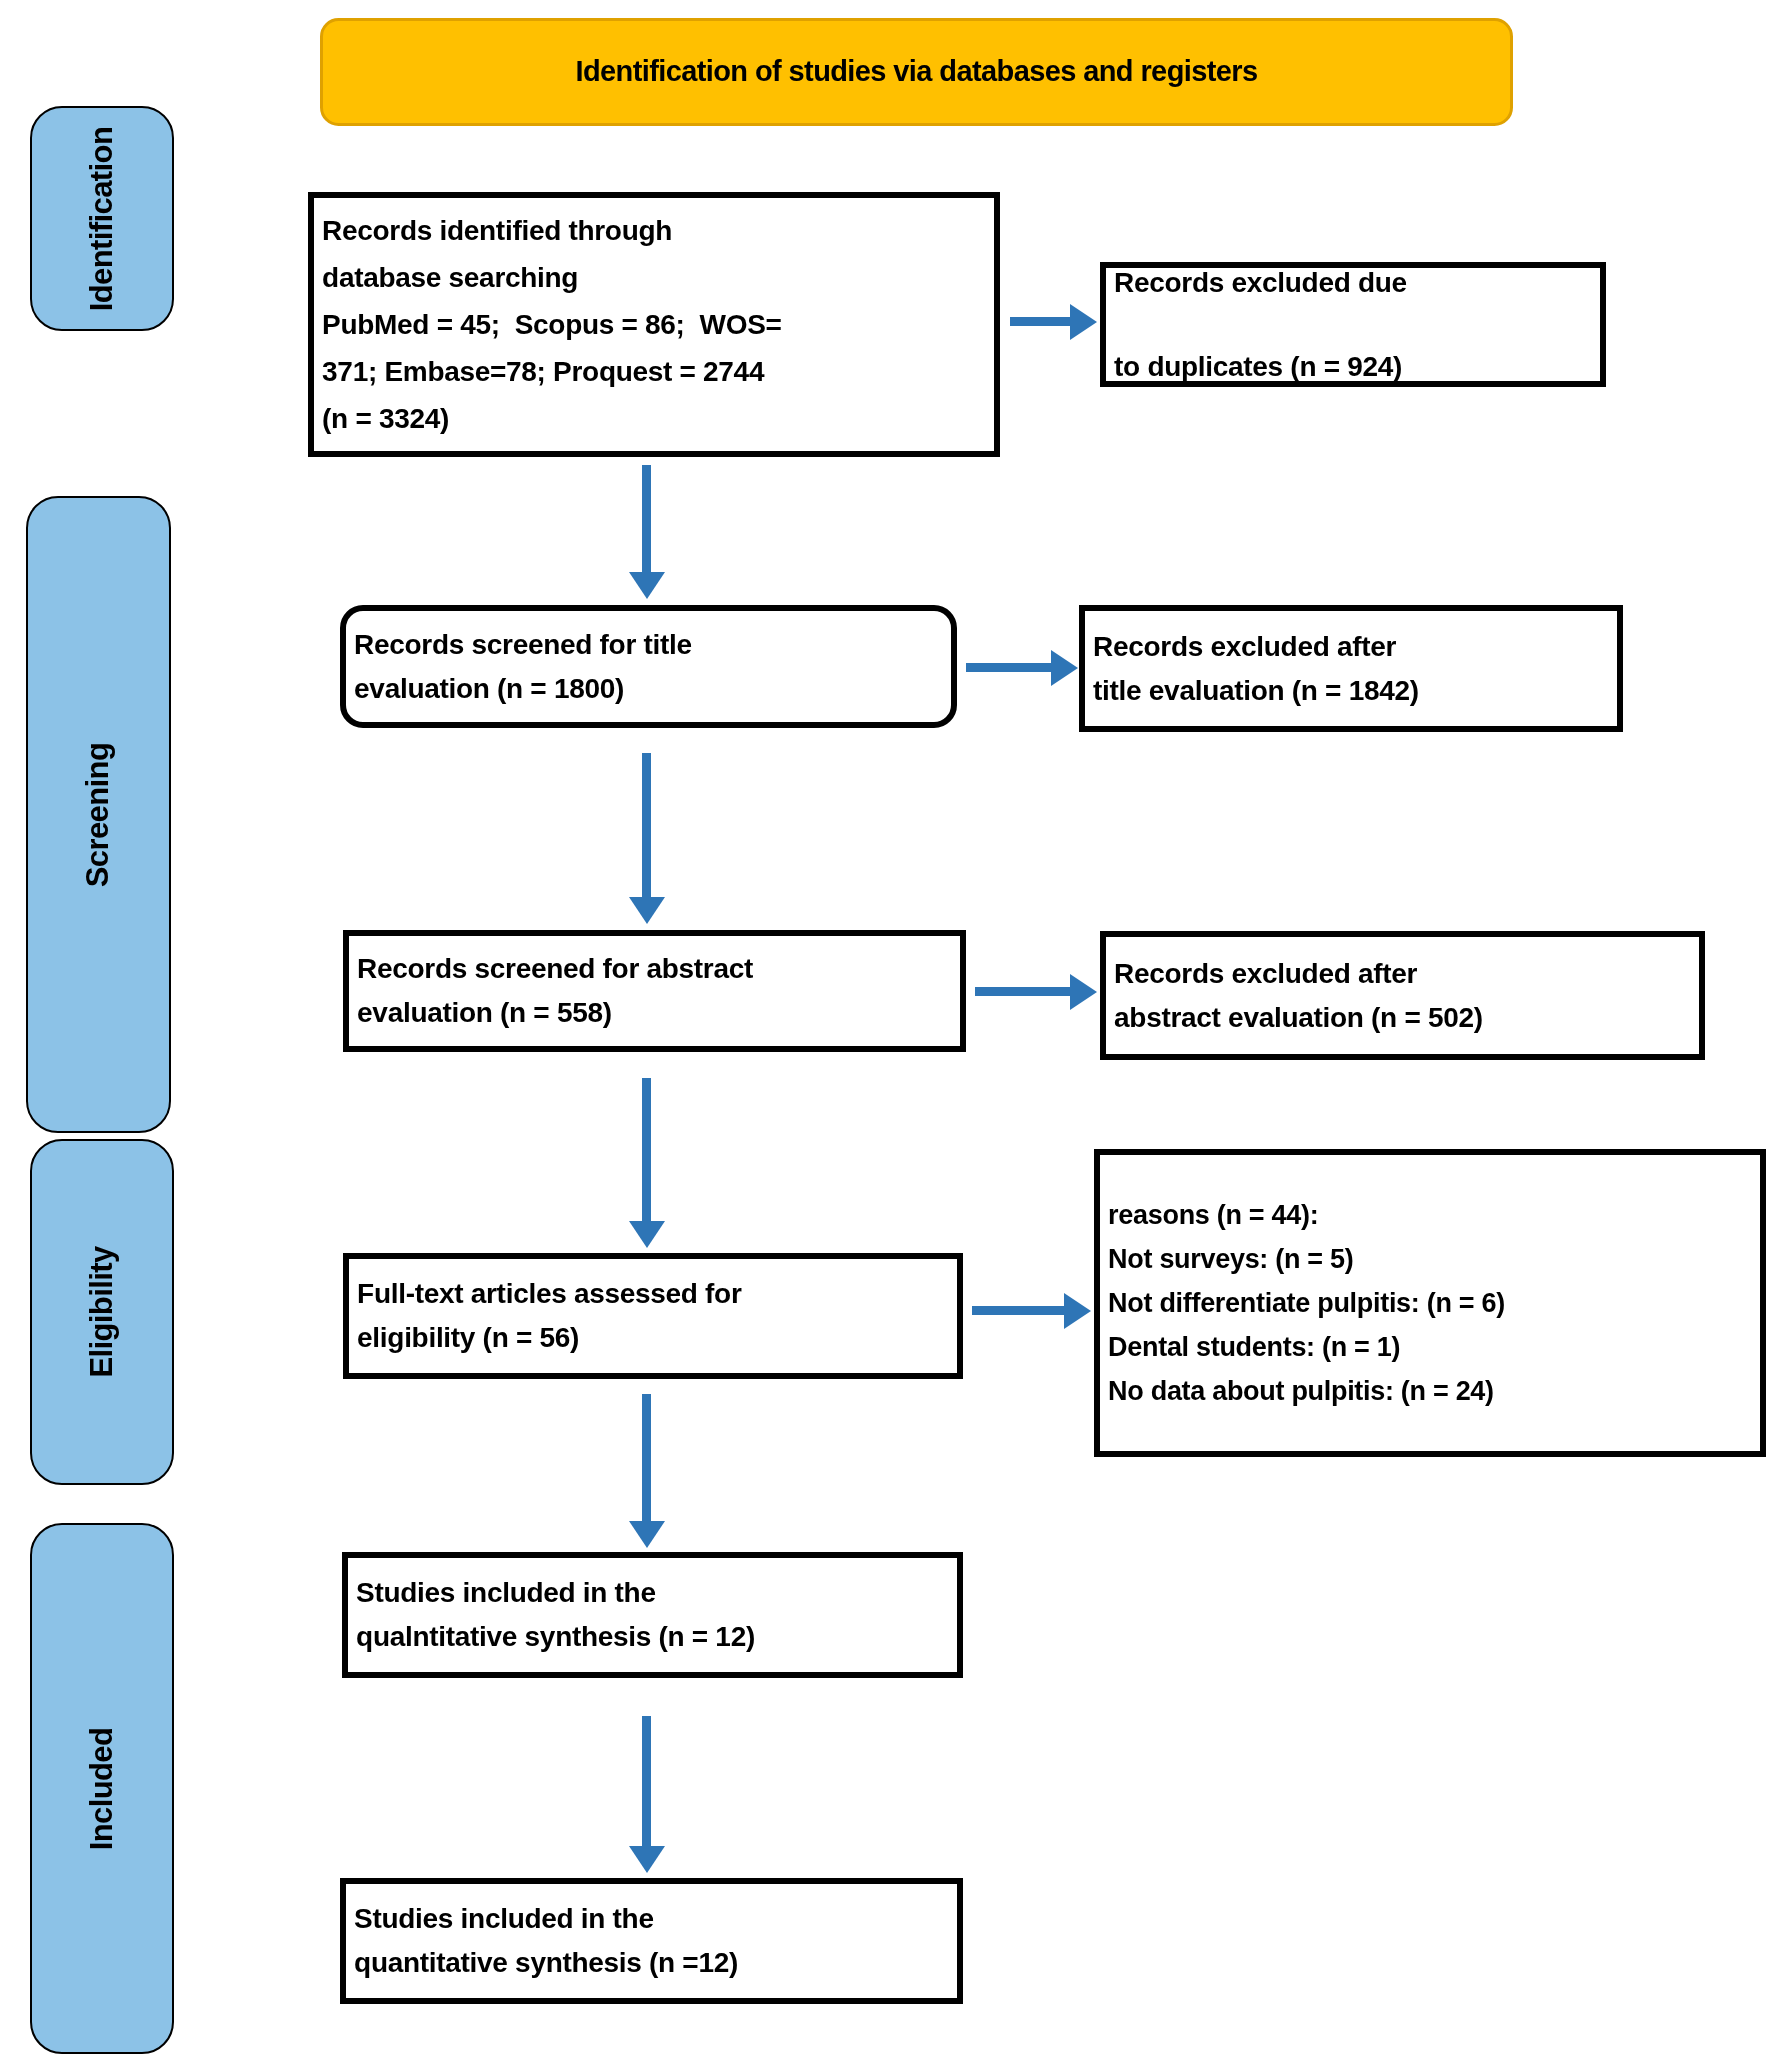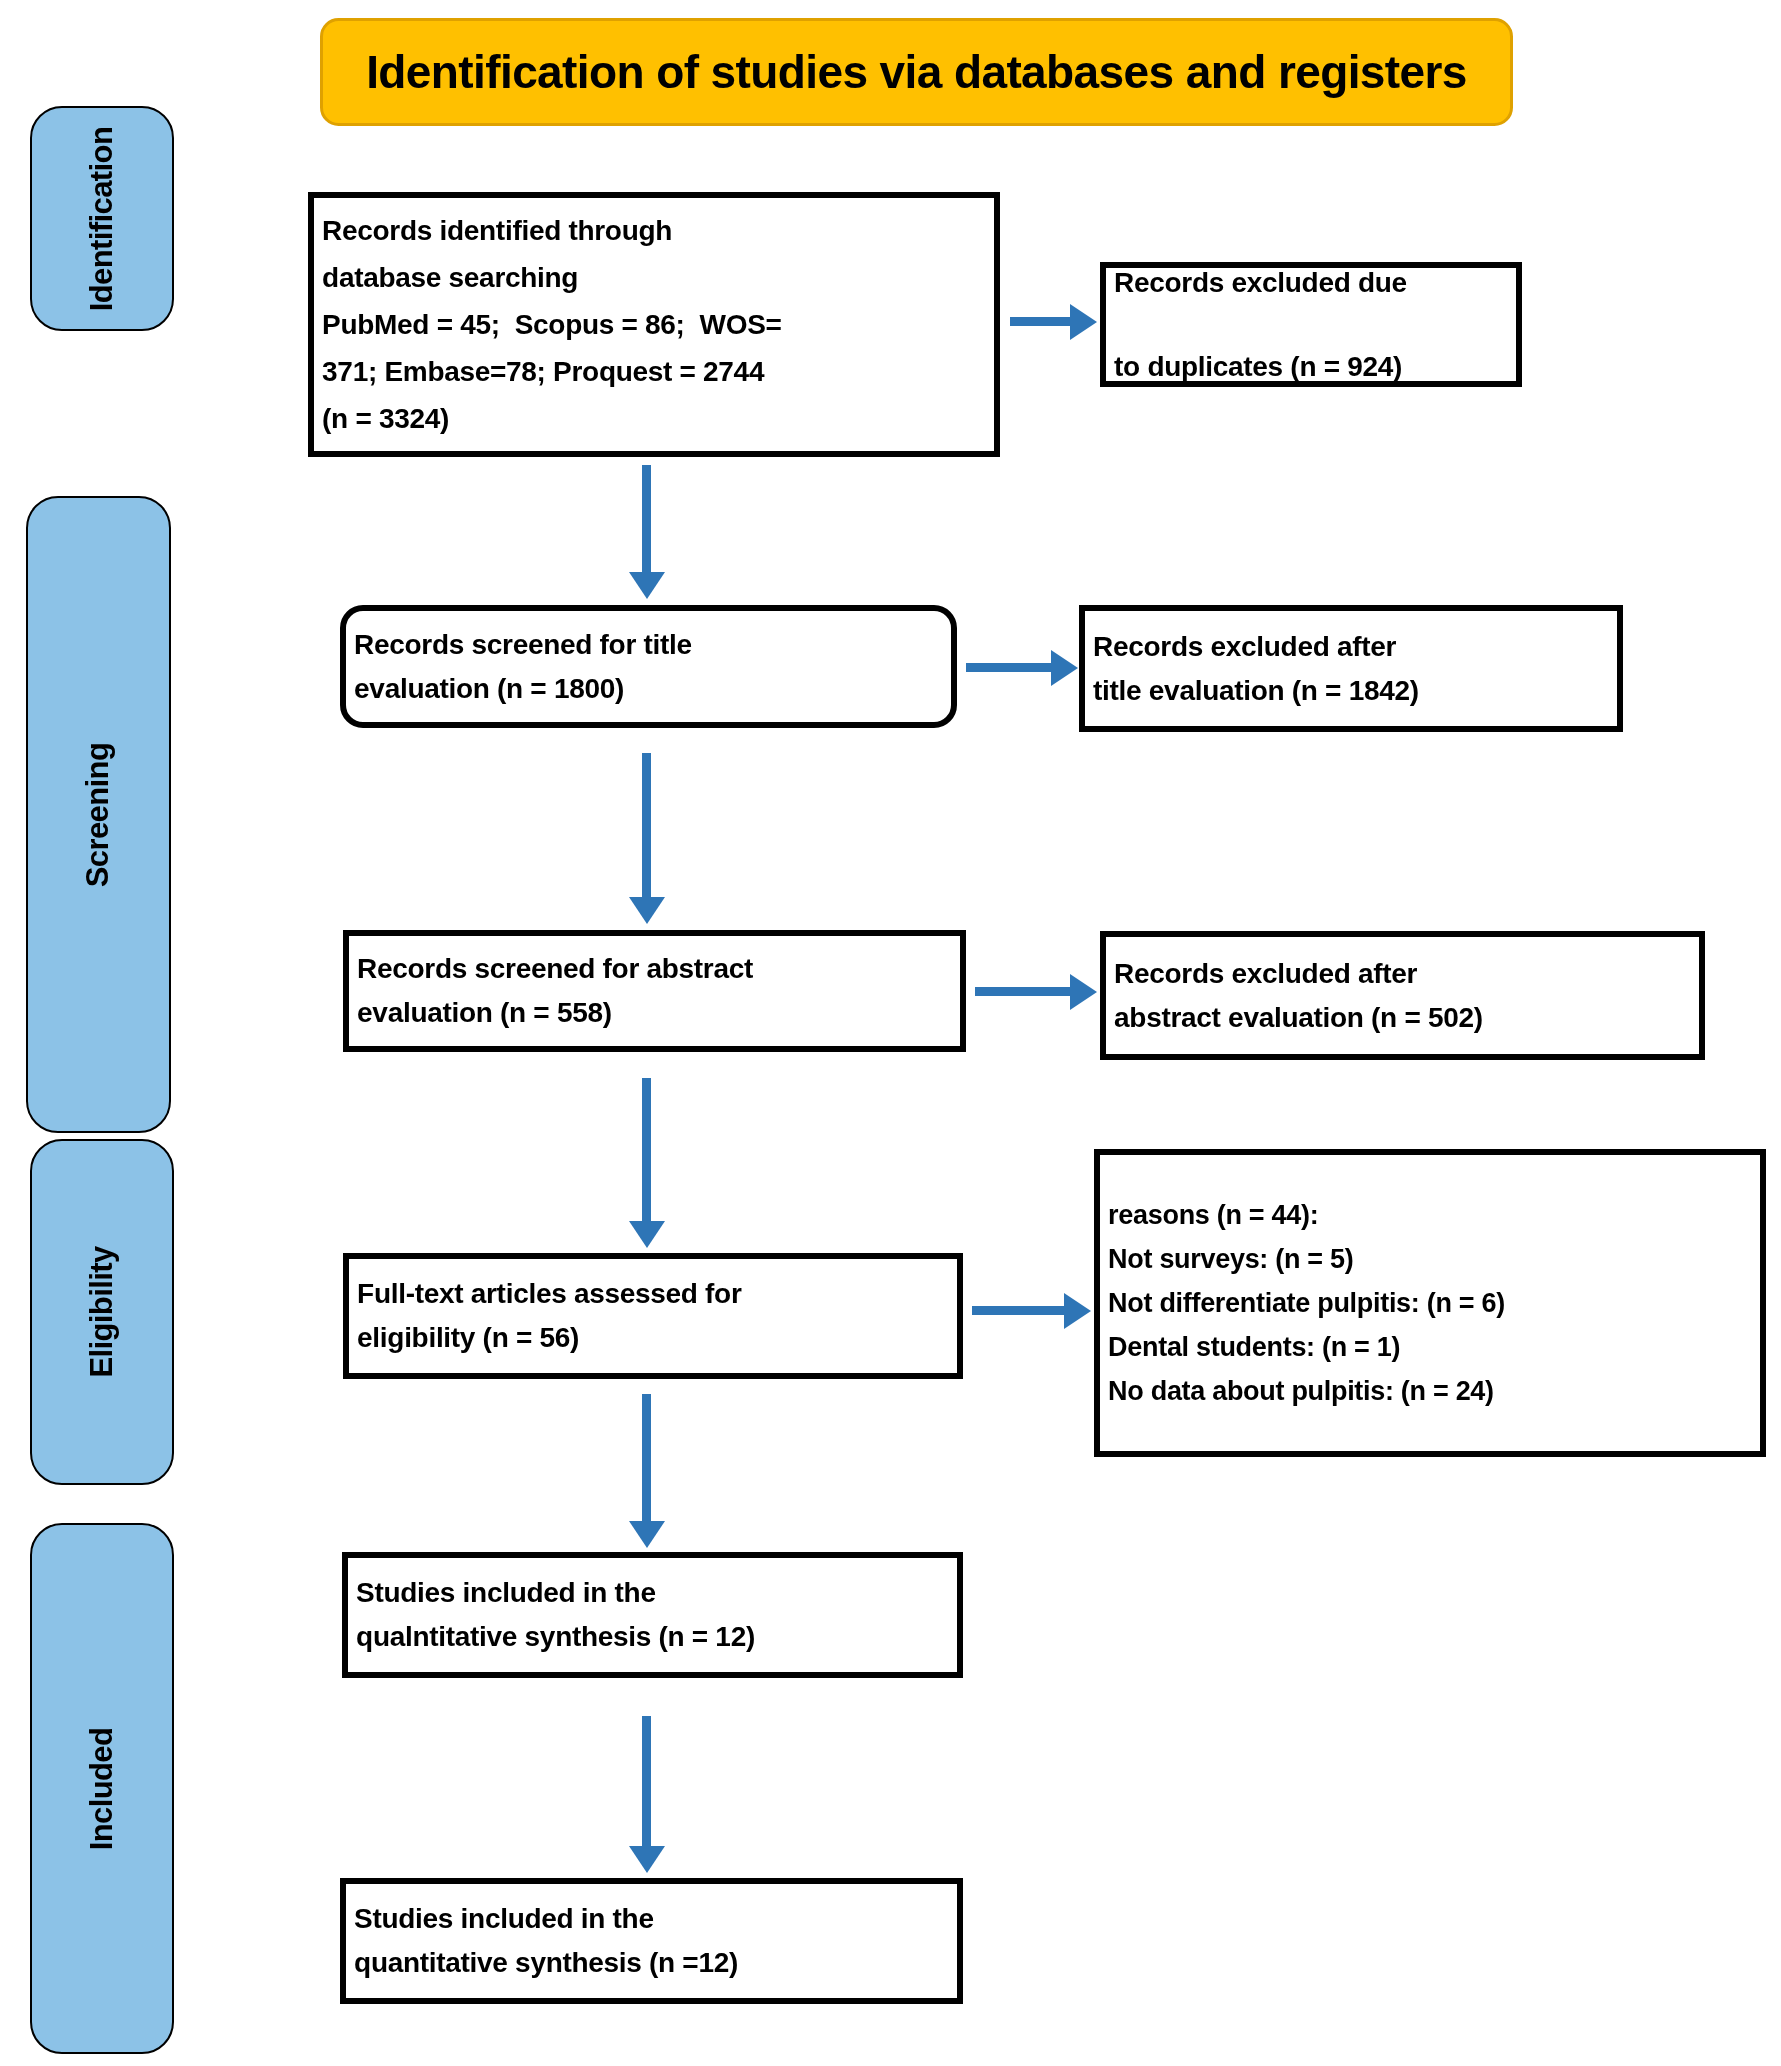--- a/index.html
+++ b/index.html
@@ -12,21 +12,21 @@
   html,body { background:#FFFFFF; }
   body { font-family:"Liberation Sans", sans-serif; color:var(--text); }
   .canvas {
     position:relative; width:1781px; height:2066px; background:#FFFFFF; overflow:hidden;
   }
   
   .banner {
     position:absolute; left:320px; top:17.5px; width:1193px; height:108px;
     background:var(--banner-fill); border:3.5px solid var(--banner-border); border-radius:18.6px;
     display:flex; align-items:center; justify-content:center;
-    font-size:46px; font-weight:bold; letter-spacing:-0.6px; text-align:center;
+    font-size:29px; font-weight:bold; letter-spacing:-0.6px; text-align:center;
   }
   
   .stage {
     position:absolute; background:var(--stage-fill); border:2.9px solid var(--stage-border);
     border-radius:32px; display:flex; align-items:center; justify-content:center; overflow:visible;
   }
   .stage-label {
     transform:rotate(-90deg); white-space:nowrap;
     font-size:31px; font-weight:bold; letter-spacing:-0.6px;
   }
@@ -102,21 +102,21 @@
   <div class="fbox" style="left:342px; top:1552px; width:621px; height:126px;">
       <div>Studies included in the</div>
       <div>qualntitative synthesis (n = 12)</div>
     </div>
 
   <div class="fbox" style="left:340px; top:1878px; width:623px; height:126px;">
       <div>Studies included in the</div>
       <div>quantitative synthesis (n =12)</div>
     </div>
 
-  <div class="fbox" style="left:1100px; top:262px; width:422px; height:125px;gap:40px;">
+  <div class="fbox" style="left:1100px; top:262px; width:506px; height:125px;gap:40px;">
       <div>Records excluded due</div>
       <div>to duplicates (n = 924)</div>
     </div>
 
   <div class="fbox" style="left:1079px; top:605px; width:544px; height:127px;">
       <div>Records excluded after</div>
       <div>title evaluation (n = 1842)</div>
     </div>
 
   <div class="fbox" style="left:1100px; top:931px; width:605px; height:129px;">

